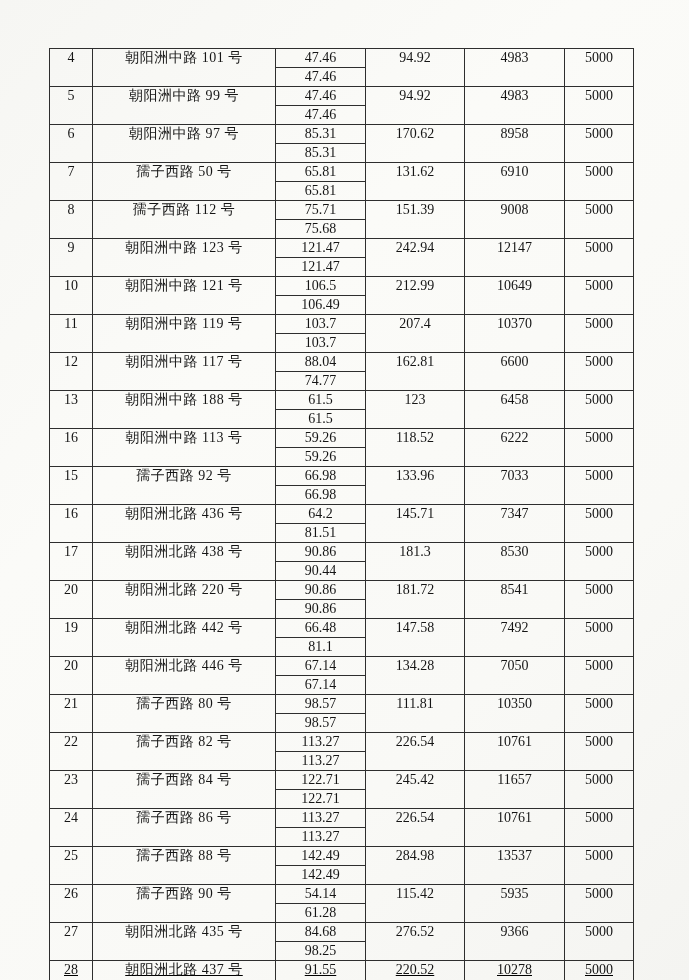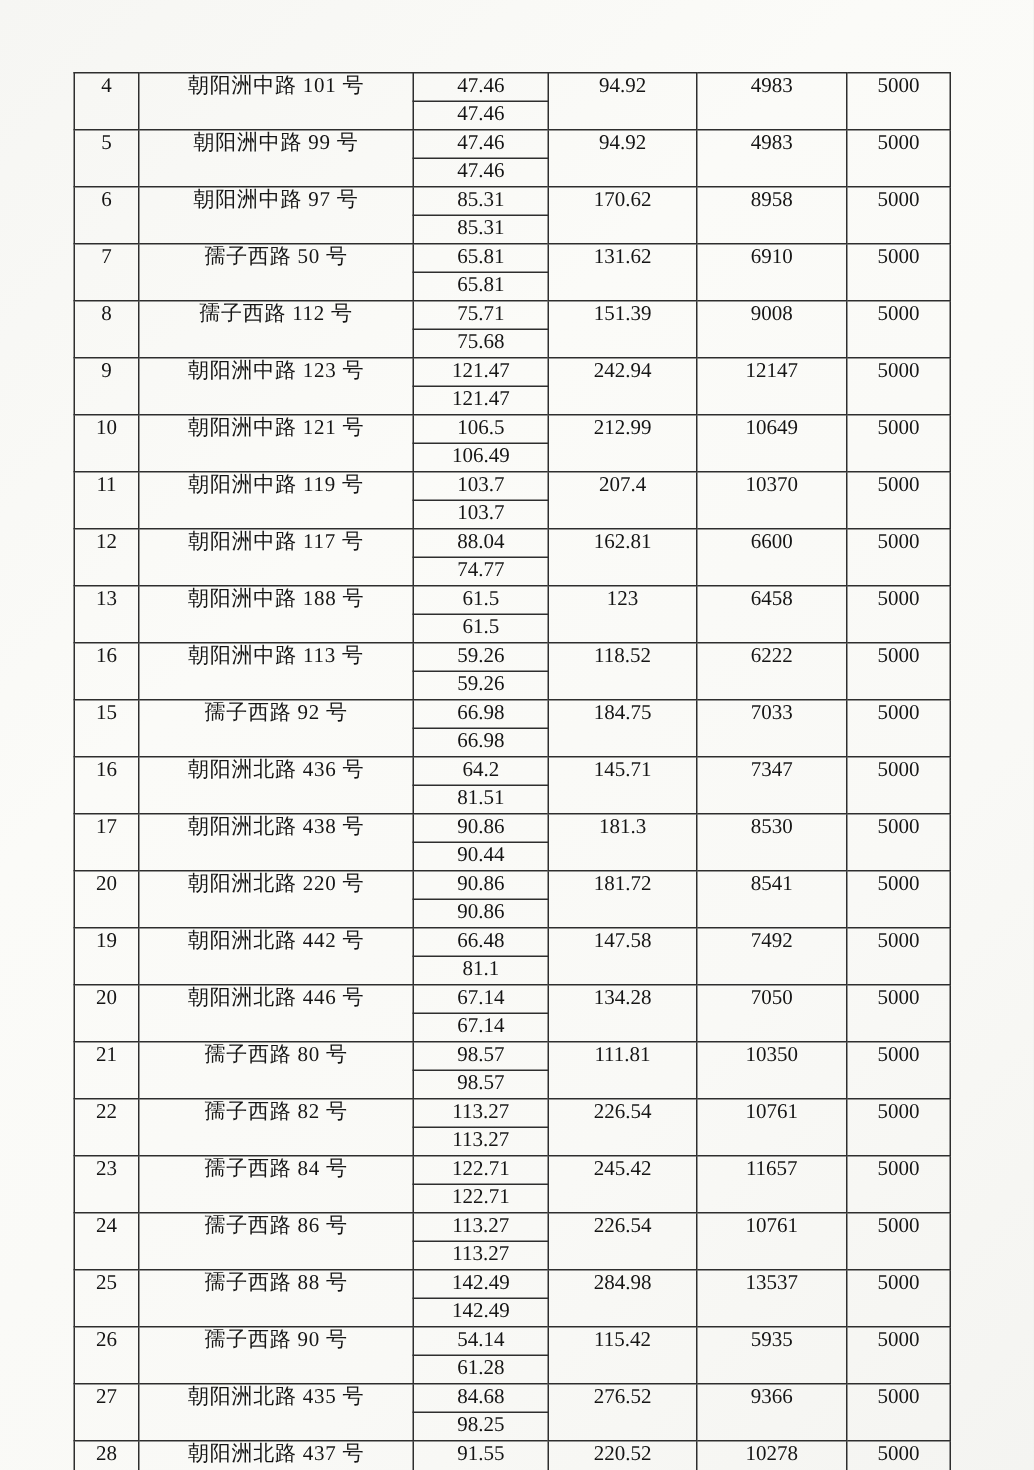--- a/index.html
+++ b/index.html
@@ -37,20 +37,21 @@
     line-height: 18px;
     padding: 0;
     white-space: nowrap;
     overflow: hidden;
   }
   table.ledger tr {
     height: 18px;
   }
   table.ledger tr.partial {
     height: 20px;
+    text-decoration: underline;
   }
   td.c-addr {
     letter-spacing: 0.5px;
   }
   td.c-seq, td.c-total, td.c-amt, td.c-cap, td.c-val {
     font-size: 13.5px;
   }
 </style>
 </head>
 <body>
@@ -195,21 +196,21 @@
     <td class="c-cap" rowspan="2">5000</td>
   </tr>
   <tr class="sub-row">
     <td class="c-val">59.26</td>
   </tr>
 
   <tr class="sub-row">
     <td class="c-seq" rowspan="2">15</td>
     <td class="c-addr" rowspan="2">孺子西路 92 号</td>
     <td class="c-val">66.98</td>
-    <td class="c-total" rowspan="2">184.75</td>
+    <td class="c-total" rowspan="2">133.96</td>
     <td class="c-amt" rowspan="2">7033</td>
     <td class="c-cap" rowspan="2">5000</td>
   </tr>
   <tr class="sub-row">
     <td class="c-val">66.98</td>
   </tr>
 
   <tr class="sub-row">
     <td class="c-seq" rowspan="2">16</td>
     <td class="c-addr" rowspan="2">朝阳洲北路 436 号</td>

